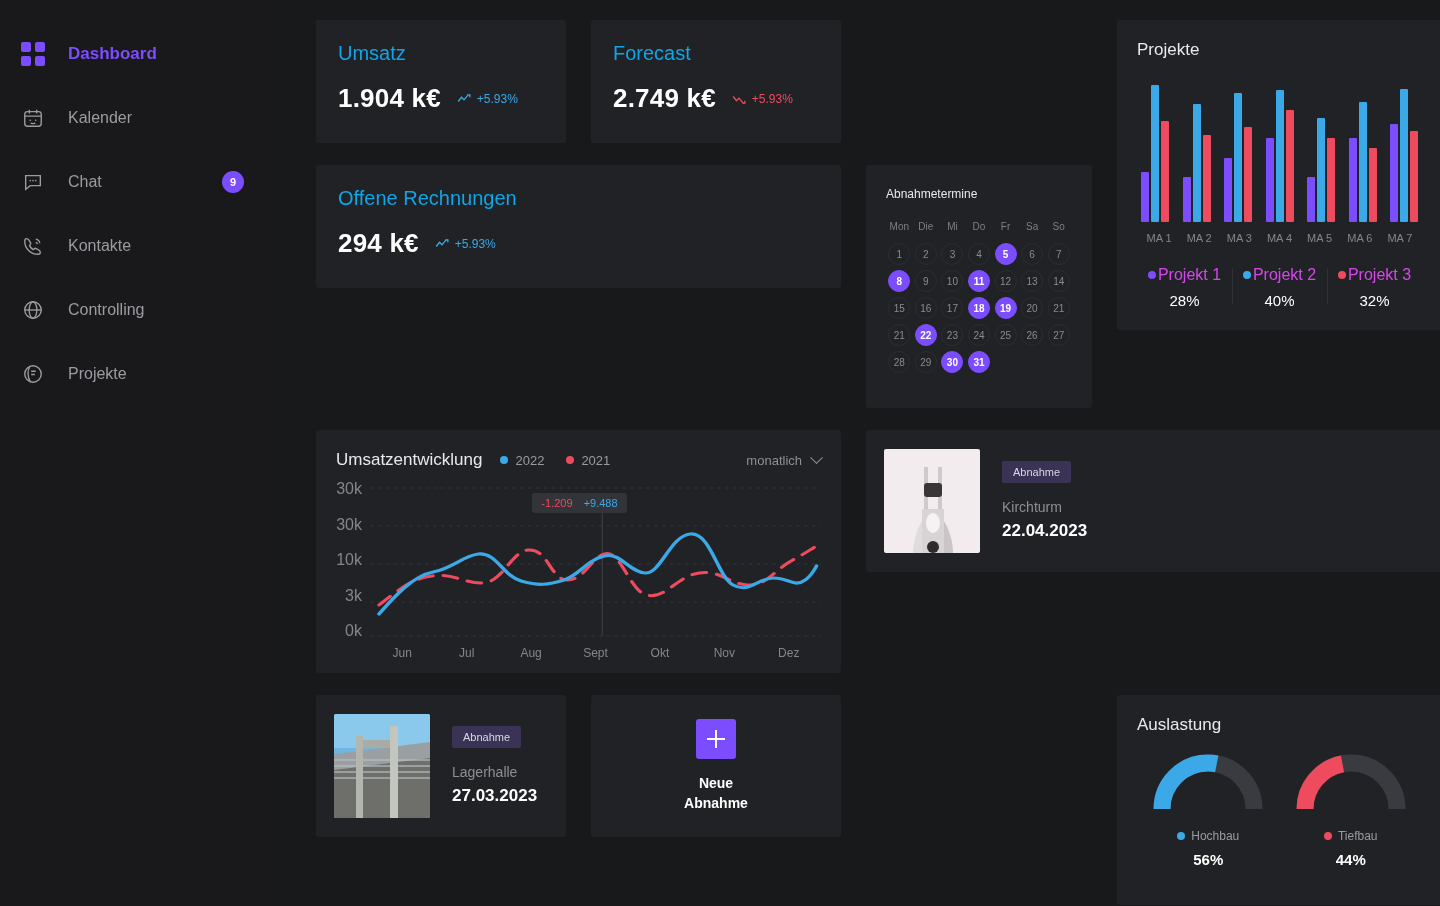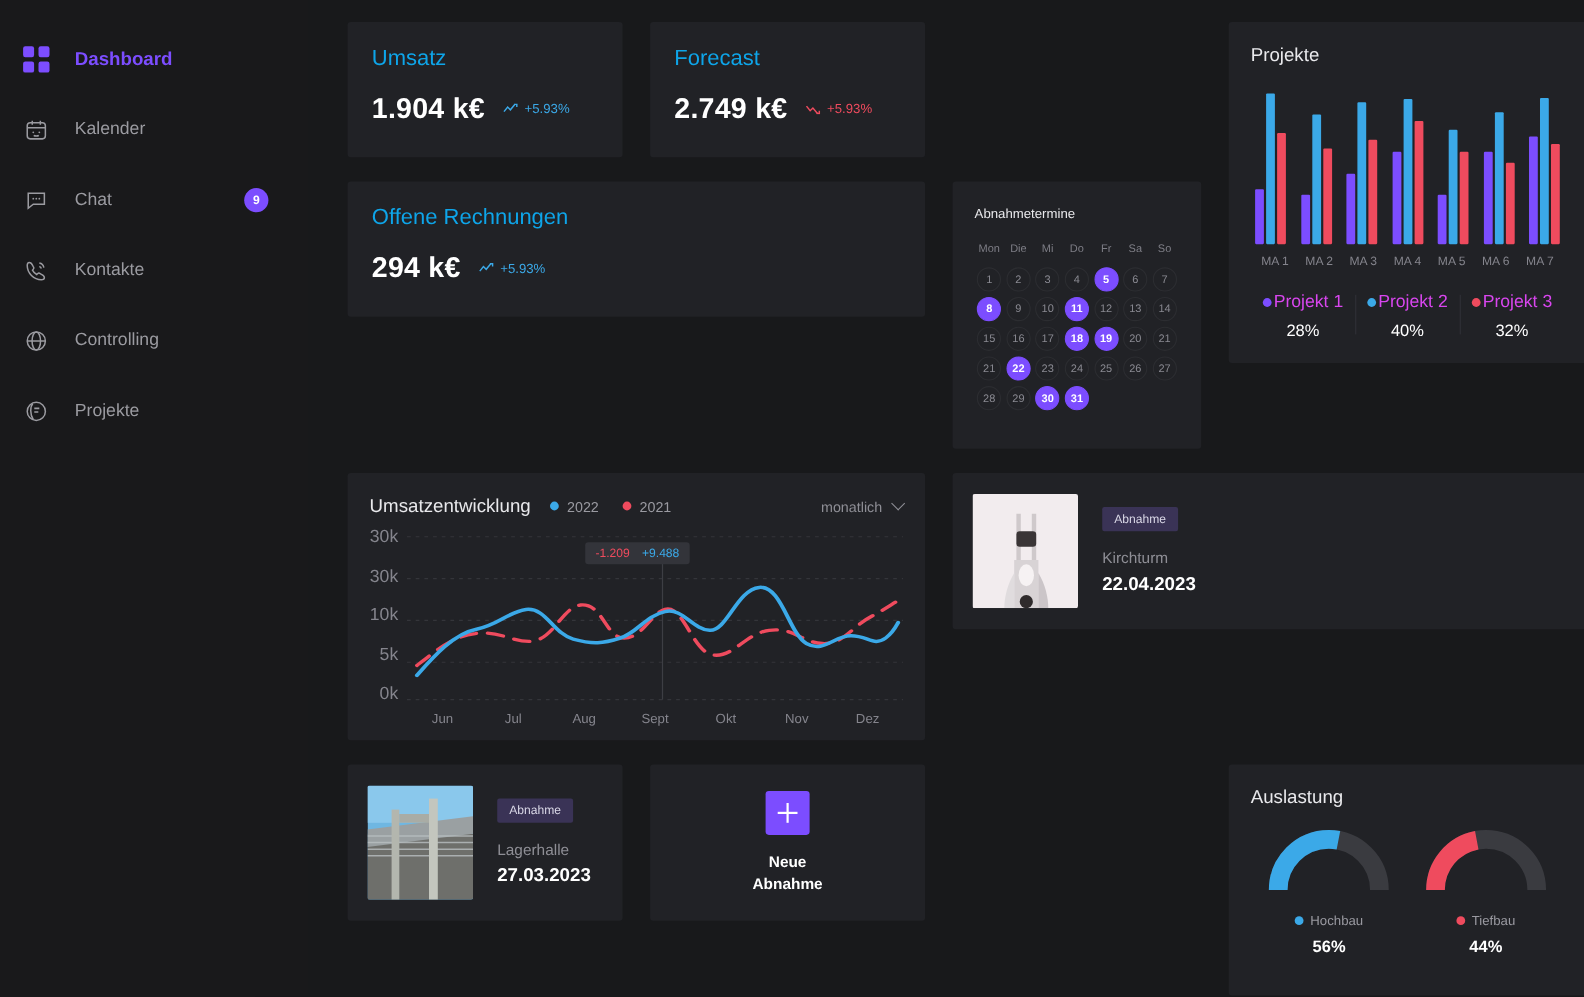--- a/index.html
+++ b/index.html
@@ -369,21 +369,21 @@
           <div class="dd">
             <span>monatlich</span>
             <span class="chev"></span>
           </div>
         </div>
         <div class="lc-body">
           <div class="yax">
             <span>30k</span>
             <span>30k</span>
             <span>10k</span>
-            <span>5k</span>
+            <span>3k</span>
             <span>0k</span>
           </div>
           <div class="plot">
             <svg width="100%" height="160" viewBox="0 0 400 160" preserveAspectRatio="none" style="position:absolute;inset:0">
               <g stroke="#34353a" stroke-width="1" stroke-dasharray="3 4">
                 <line x1="0" y1="8" x2="400" y2="8"></line>
                 <line x1="0" y1="46" x2="400" y2="46"></line>
                 <line x1="0" y1="84" x2="400" y2="84"></line>
                 <line x1="0" y1="122" x2="400" y2="122"></line>
                 <line x1="0" y1="156" x2="400" y2="156"></line>

